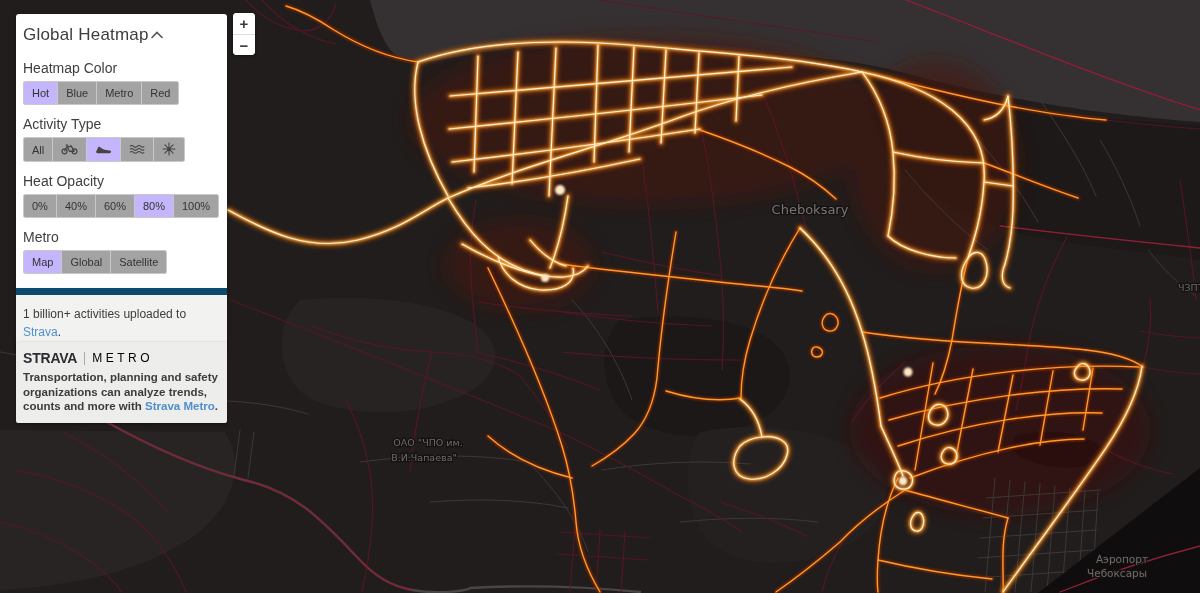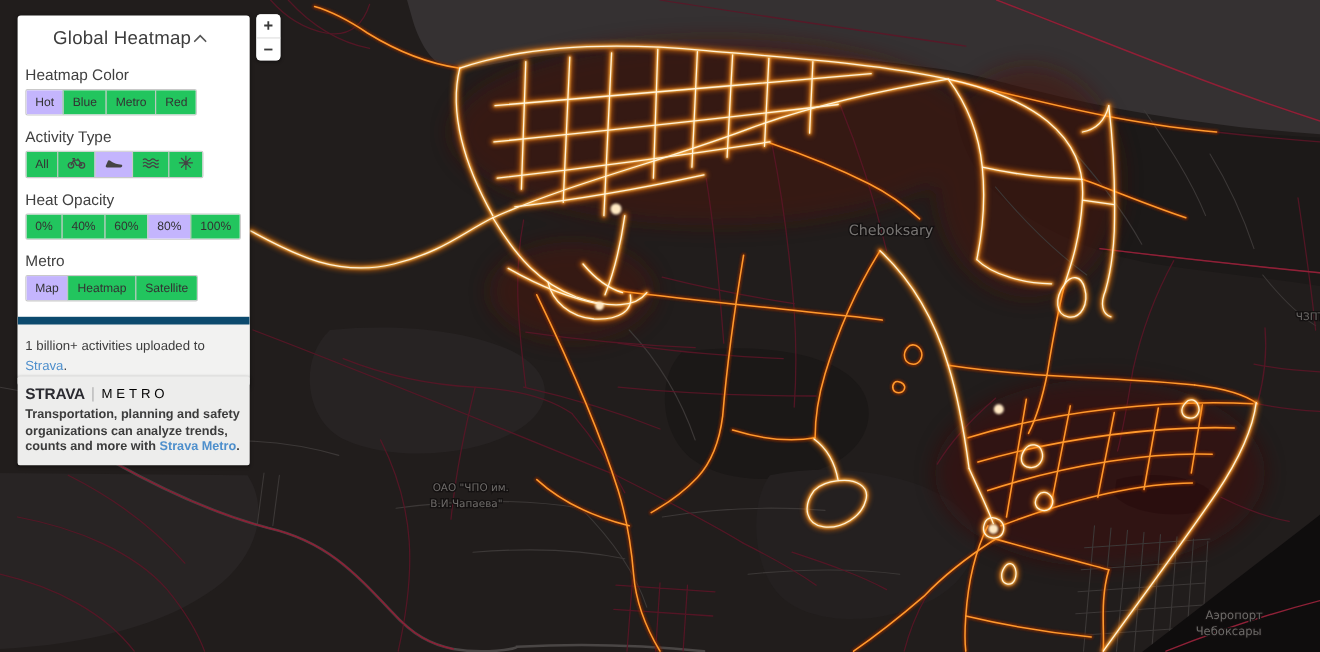--- a/index.html
+++ b/index.html
@@ -4,27 +4,27 @@
 <style>
   html,body{margin:0;padding:0;background:#111;}
   .stage{position:relative;width:1200px;height:593px;overflow:hidden;
          font-family:"Liberation Sans","DejaVu Sans",sans-serif;background:#211d1c;}
   .map-svg{position:absolute;left:0;top:0;}
   .map-label{font-family:"DejaVu Sans","Liberation Sans",sans-serif;paint-order:stroke;}
 
   
   .panel-card{position:absolute;left:16px;top:14px;width:211px;background:#fff;
               border-radius:3px;box-shadow:0 1px 4px rgba(0,0,0,.4);overflow:hidden;}
-  .card-head{display:flex;align-items:center;justify-content:center;padding:11px 12px 4px 7px;}
+  .card-head{display:flex;align-items:center;justify-content:flex-start;padding:11px 12px 4px 7px;}
   .card-head h1{margin:0;font-size:17px;font-weight:400;color:#3d3d3d;letter-spacing:.2px;}
   .chev{display:inline-flex;cursor:pointer;padding:2px;}
   .sec{padding:0 7px;margin-top:11px;}
   .sec-label{font-size:14px;color:#404040;margin-bottom:5px;}
   .btn-group{display:inline-flex;border:1px solid #c9c9c9;border-radius:2px;overflow:hidden;background:#fff;}
-  .btn-group button{font-family:inherit;font-size:11px;color:#333;background:#22c55e;border:none;
+  .btn-group button{font-family:inherit;font-size:11px;color:#333;background:#a3a3a3;border:none;
         border-left:1px solid #c9c9c9;padding:5px 8px;line-height:12px;cursor:pointer;
         display:inline-flex;align-items:center;justify-content:center;}
   .btn-group button:first-child{border-left:none;}
   .btn-group button.sel{background:#c4b5fd;}
   .icon-btn{min-width:27px;height:23px;padding:3px 6px;}
   .card-footer{background:#f2f2f1;margin-top:14px;padding:10px 7px;font-size:12px;line-height:18px;
                color:#3c3c3c;border-top:7px solid #0c4a6e;}
   a.lnk{color:#4e8fcc;text-decoration:none;cursor:pointer;}
 
   
@@ -318,21 +318,21 @@
         <button>60%</button>
         <button class="sel">80%</button>
         <button>100%</button>
       </div>
     </div>
 
     <div class="sec">
       <div class="sec-label">Metro</div>
       <div class="btn-group">
         <button class="sel">Map</button>
-        <button>Heatmap</button>
+        <button>Global</button>
         <button>Satellite</button>
       </div>
     </div>
 
     <div class="card-footer">
       <div>
         <span>1 billion+ activities uploaded to </span><a class="lnk">Strava</a><span>.</span>
       </div>
     </div>
   </div>

